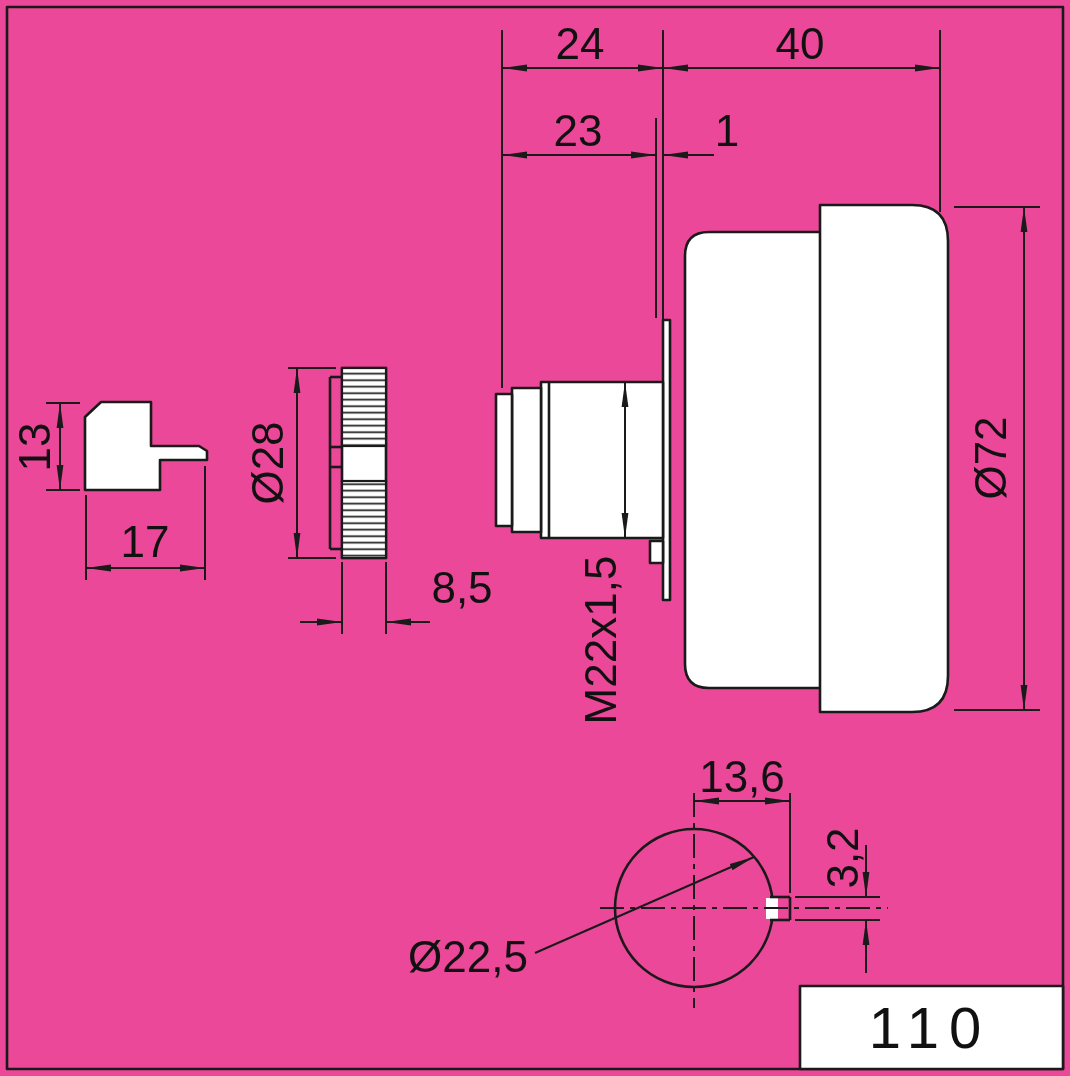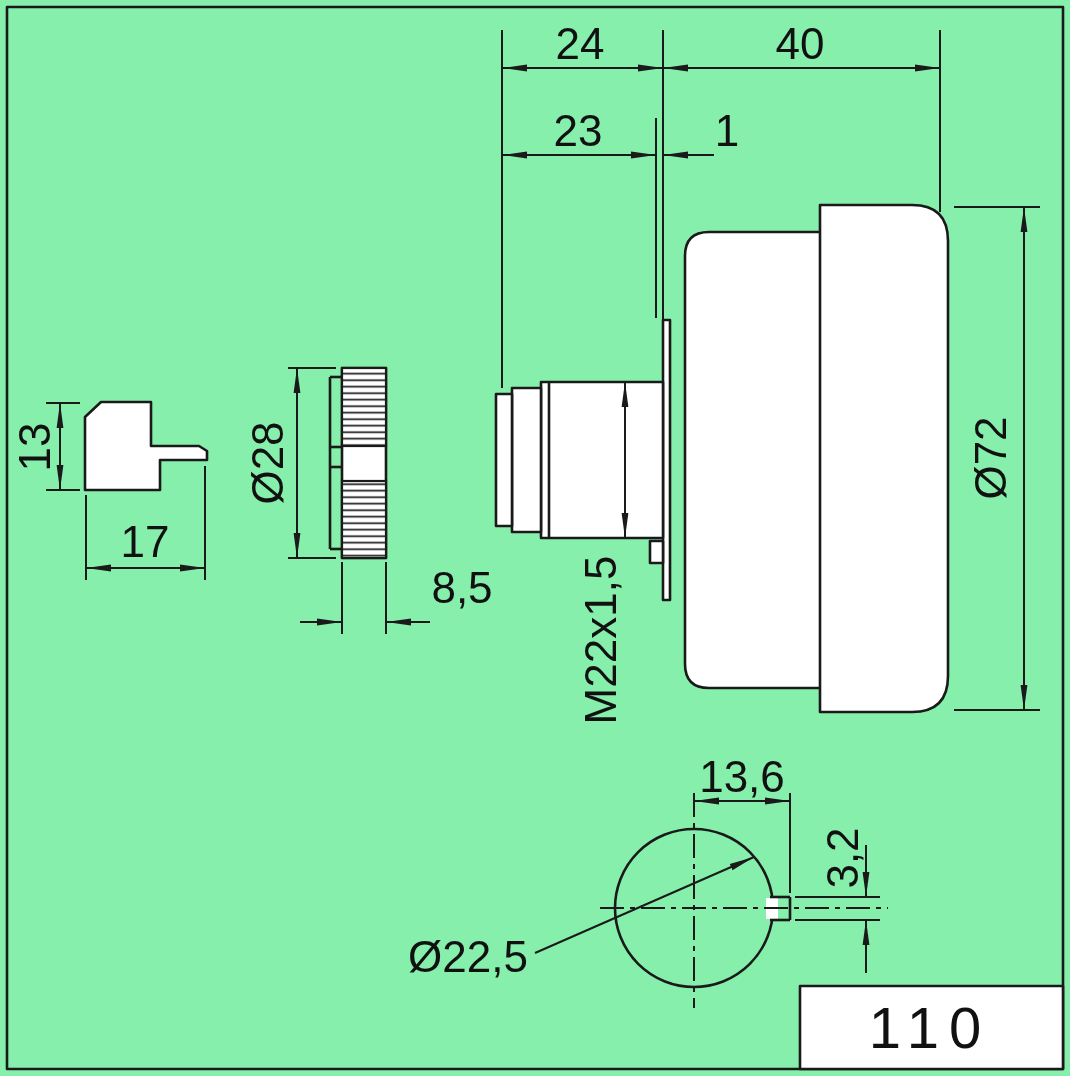--- a/index.html
+++ b/index.html
@@ -1,16 +1,16 @@
 <!DOCTYPE html>
 <html><head>
 <meta charset="utf-8">
 <style>
   html,body { margin:0; padding:0; background:#ffffff; }
-  .stage { width:1070px; height:1076px; background:#86efac; position:relative; }
+  .stage { width:1070px; height:1076px; background:#ec4899; position:relative; }
   svg { display:block; }
   .obj  { fill:none;    stroke:#1a1a1a; stroke-width:2.6; stroke-linejoin:round; }
   .objf { fill:#ffffff; stroke:#1a1a1a; stroke-width:2.6; stroke-linejoin:round; }
   .dim  { fill:none; stroke:#1a1a1a; stroke-width:2; }
   .ext  { fill:none; stroke:#1a1a1a; stroke-width:2; }
   .cline{ fill:none; stroke:#1a1a1a; stroke-width:2; stroke-dasharray:24 6 5 6; }
   .patch{ fill:#ffffff; stroke:none; }
   .dimtxt  { font-family:"Liberation Sans", sans-serif; font-size:44px; fill:#111111; }
   .titletxt{ font-family:"Liberation Sans", sans-serif; font-size:58px; fill:#111111; letter-spacing:10px; }
 </style>

